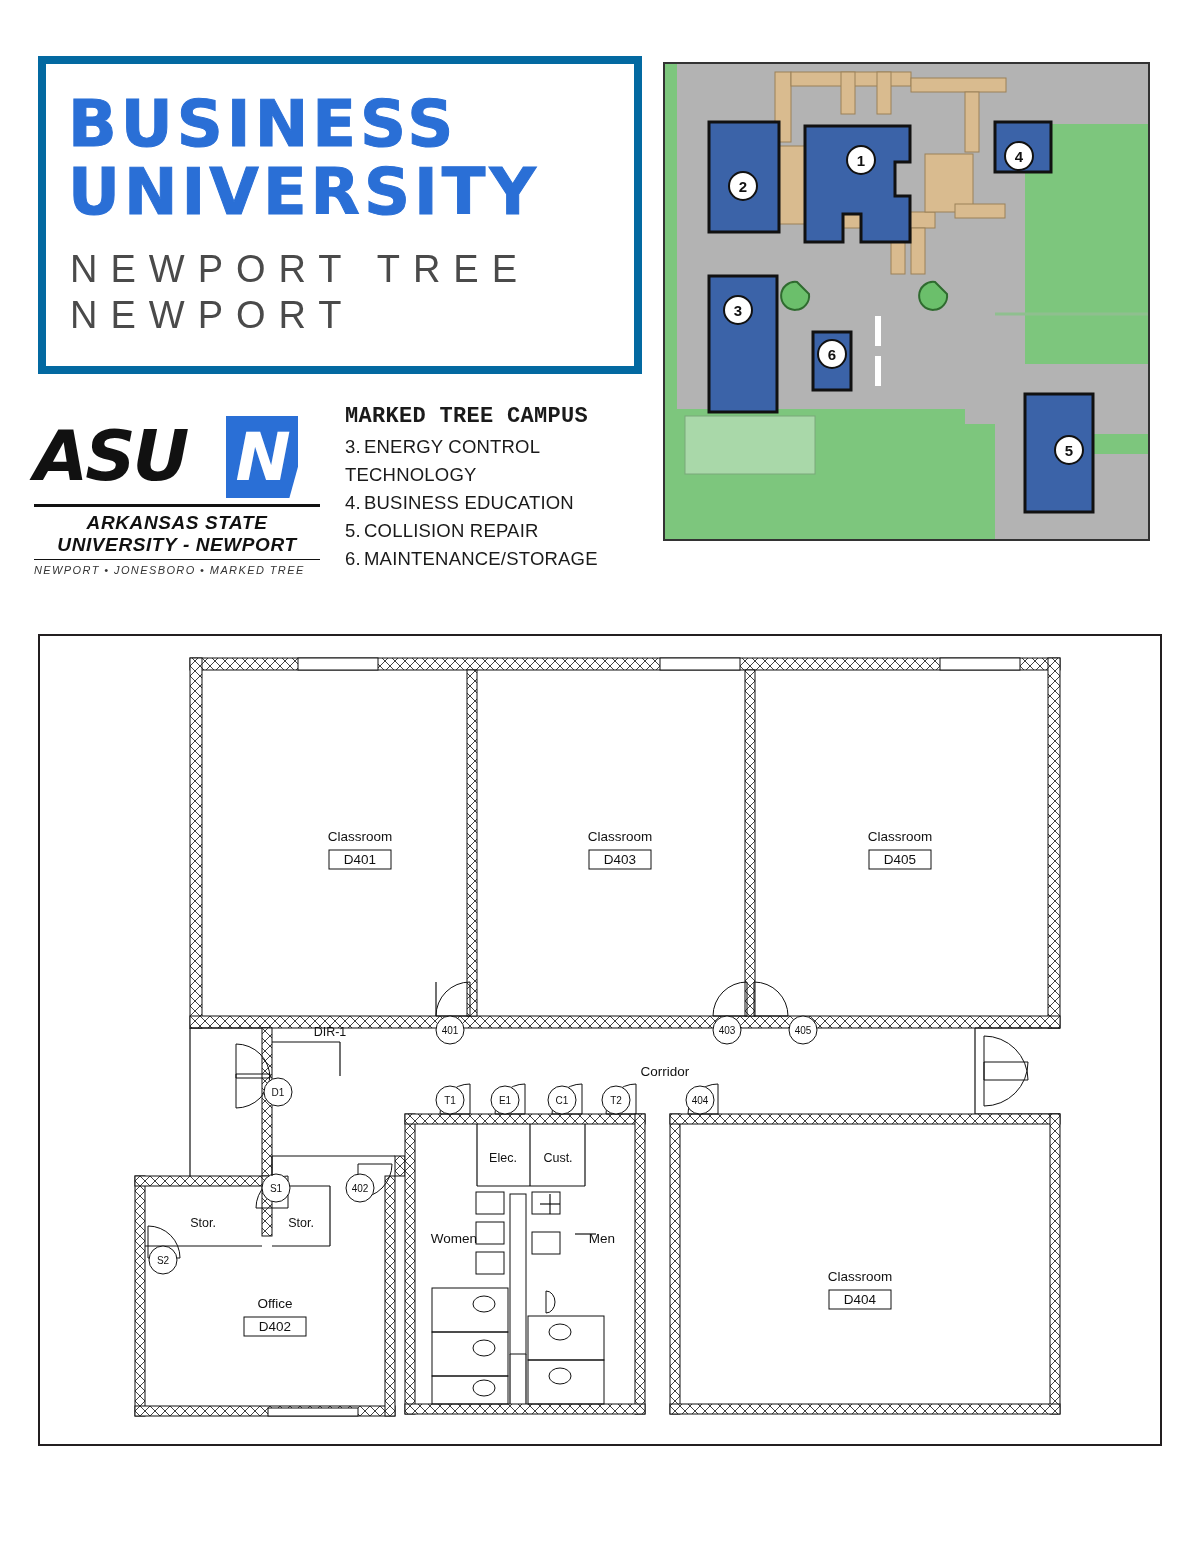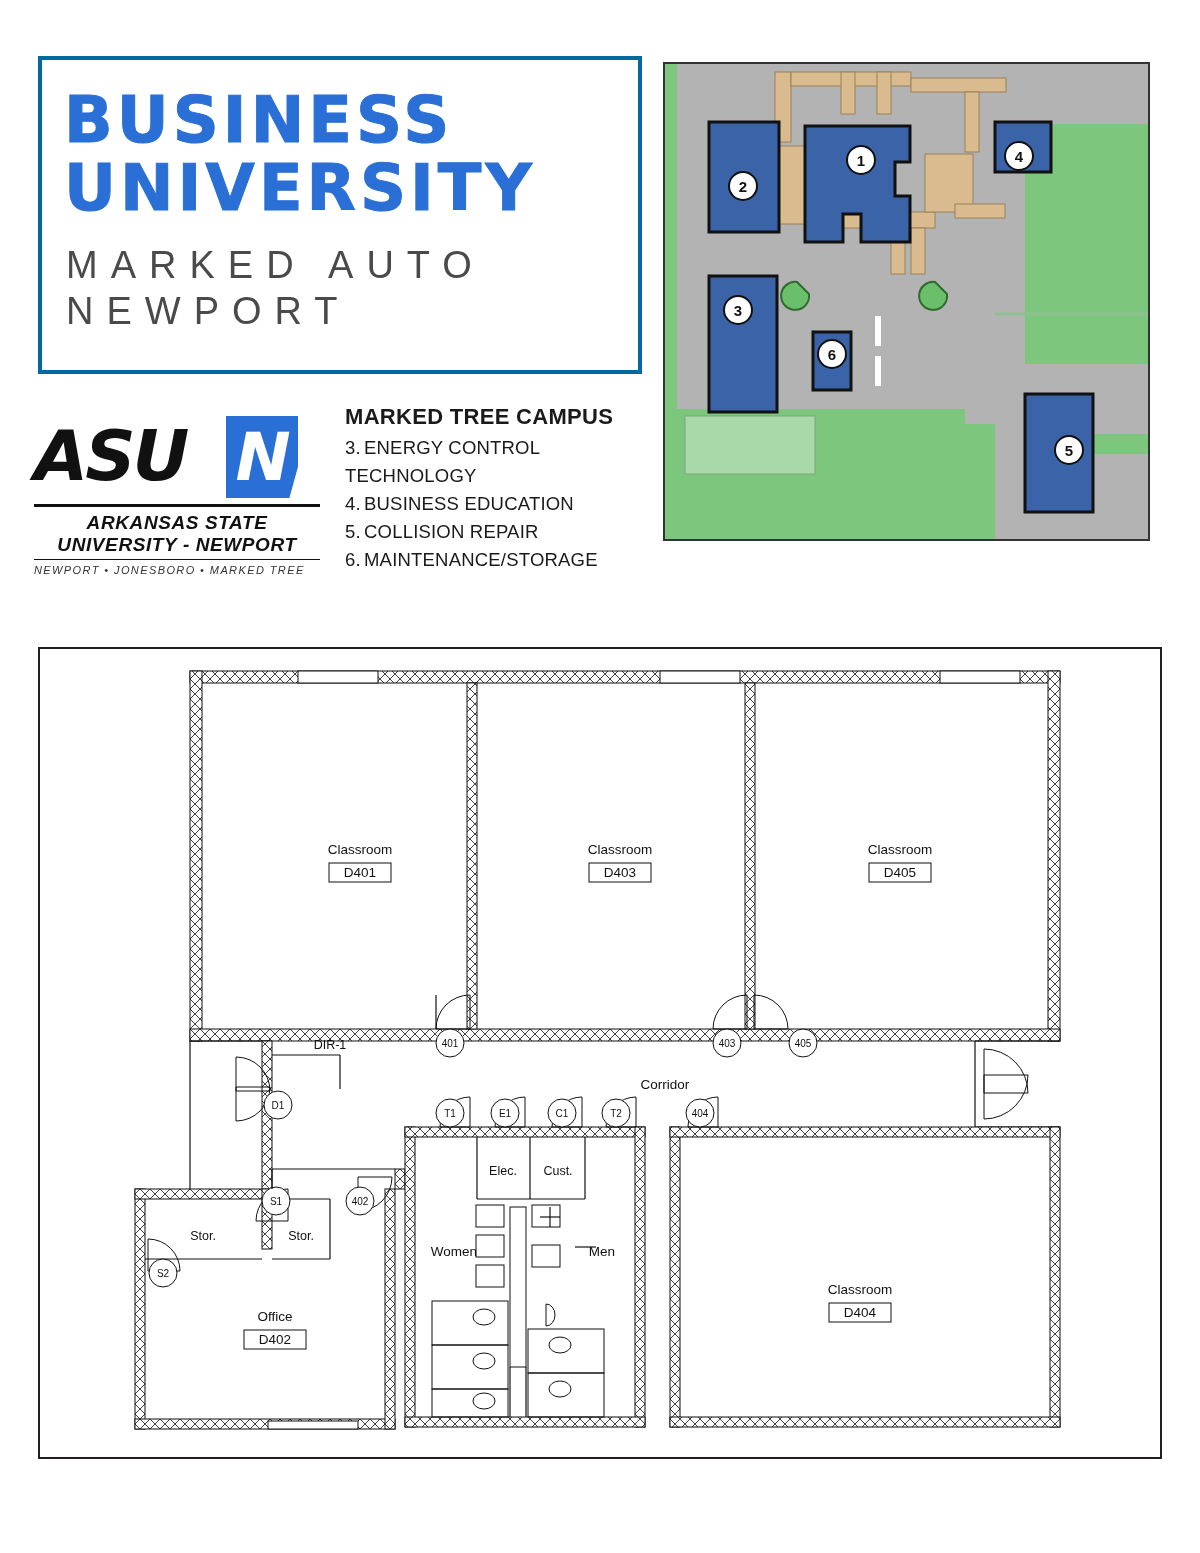--- a/index.html
+++ b/index.html
@@ -1,19 +1,19 @@
 <!DOCTYPE html>
 <html><head>
 <meta charset="utf-8">
 <style>
   html,body{margin:0;padding:0;background:#ffffff;}
   body{width:1200px;height:1553px;position:relative;font-family:"Liberation Sans",sans-serif;color:#231f20;}
 
   
-  #title-box{position:absolute;left:38px;top:56px;width:604px;height:318px;border:4px solid #0369a1;box-sizing:border-box;}
+  #title-box{position:absolute;left:38px;top:56px;width:604px;height:318px;border:8px solid #0369a1;box-sizing:border-box;}
   #title-line1,#title-line2{
     font-family:"DejaVu Sans",sans-serif;font-weight:bold;color:#2a6fd6;
     font-size:64px;letter-spacing:4px;line-height:68px;margin-left:22px;
     -webkit-text-stroke:1px #2a6fd6;
   }
   #title-line1{margin-top:26px;}
   #subtitle1,#subtitle2{
     font-family:"Liberation Sans",sans-serif;font-weight:300;color:#4a4a4a;
     font-size:38px;letter-spacing:13px;line-height:46px;margin-left:24px;
   }
@@ -32,48 +32,48 @@
     font-family:"DejaVu Sans",sans-serif;font-weight:bold;font-size:66px;letter-spacing:-2px;
     clip-path:polygon(0 0,100% 0,100% 62%,88% 100%,0 100%);
   }
   #logo-rule{height:3px;background:#111;margin-top:2px;}
   #logo-sub1{font-size:19px;font-weight:bold;letter-spacing:0.6px;color:#111;margin-top:5px;text-align:center;}
   #logo-rule2{height:1px;background:#111;margin-top:3px;}
   #logo-sub2{font-size:11px;letter-spacing:1.4px;color:#333;margin-top:4px;text-align:left;}
 
   
   #legend{position:absolute;left:345px;top:404px;width:320px;}
-  #legend-title{font-family:Liberation Sans, sans-serif;font-size:22px;font-weight:bold;letter-spacing:.3px;color:#1a1a1a;}
+  #legend-title{font-family:Liberation Mono, monospace;font-size:22px;font-weight:bold;letter-spacing:.3px;color:#1a1a1a;}
   #legend ol{list-style:none;margin:4px 0 0 0;padding:0;}
   #legend li{font-size:18.5px;line-height:28px;color:#1a1a1a;font-family:"Liberation Sans",sans-serif;letter-spacing:.2px;}
   #legend li .num{display:inline-block;width:19px;}
 
   
   #sitemap{position:absolute;left:663px;top:62px;width:487px;height:479px;border:2px solid #333;box-sizing:border-box;background:#7dc67d;overflow:hidden;}
   #sitemap svg{display:block;}
   .bldg-num{fill:#fff;stroke:#111;stroke-width:2;}
   .bldg-num-txt{font-family:"Liberation Sans",sans-serif;font-size:15px;font-weight:bold;fill:#111;text-anchor:middle;dominant-baseline:central;}
 
   
-  #floorplan{position:absolute;left:38px;top:634px;width:1124px;height:812px;border:2px solid #231f20;box-sizing:border-box;background:#fff;margin-top:13px;}
+  #floorplan{position:absolute;left:38px;top:634px;width:1124px;height:812px;border:2px solid #231f20;box-sizing:border-box;background:#fff;}
   #floorplan svg{display:block;}
   .rm-label{font-family:"Liberation Sans",sans-serif;font-size:13.5px;fill:#111;text-anchor:middle;}
   .rm-label-sm{font-family:"Liberation Sans",sans-serif;font-size:12.5px;fill:#111;text-anchor:middle;}
   .door-tag{font-family:"Liberation Sans",sans-serif;font-size:10px;fill:#111;text-anchor:middle;dominant-baseline:central;}
   .tagbox{fill:none;stroke:#111;stroke-width:1;}
   .thinwall{fill:none;stroke:#111;stroke-width:1.2;}
   .swing{fill:none;stroke:#111;stroke-width:1;}
 </style>
 </head>
 <body>
 
 <div id="title-box">
   <div id="title-line1">BUSINESS</div>
   <div id="title-line2">UNIVERSITY</div>
-  <div id="subtitle1">MARKED AUTO</div>
+  <div id="subtitle1">NEWPORT TREE</div>
   <div id="subtitle2">NEWPORT</div>
 </div>
 
 <div id="logo-block">
   <div id="logo-mark">
     <div id="logo-asu">ASU</div>
     <div id="logo-n">N</div>
   </div>
   <div id="logo-rule"></div>
   <div id="logo-sub1">ARKANSAS STATE UNIVERSITY - NEWPORT</div>

